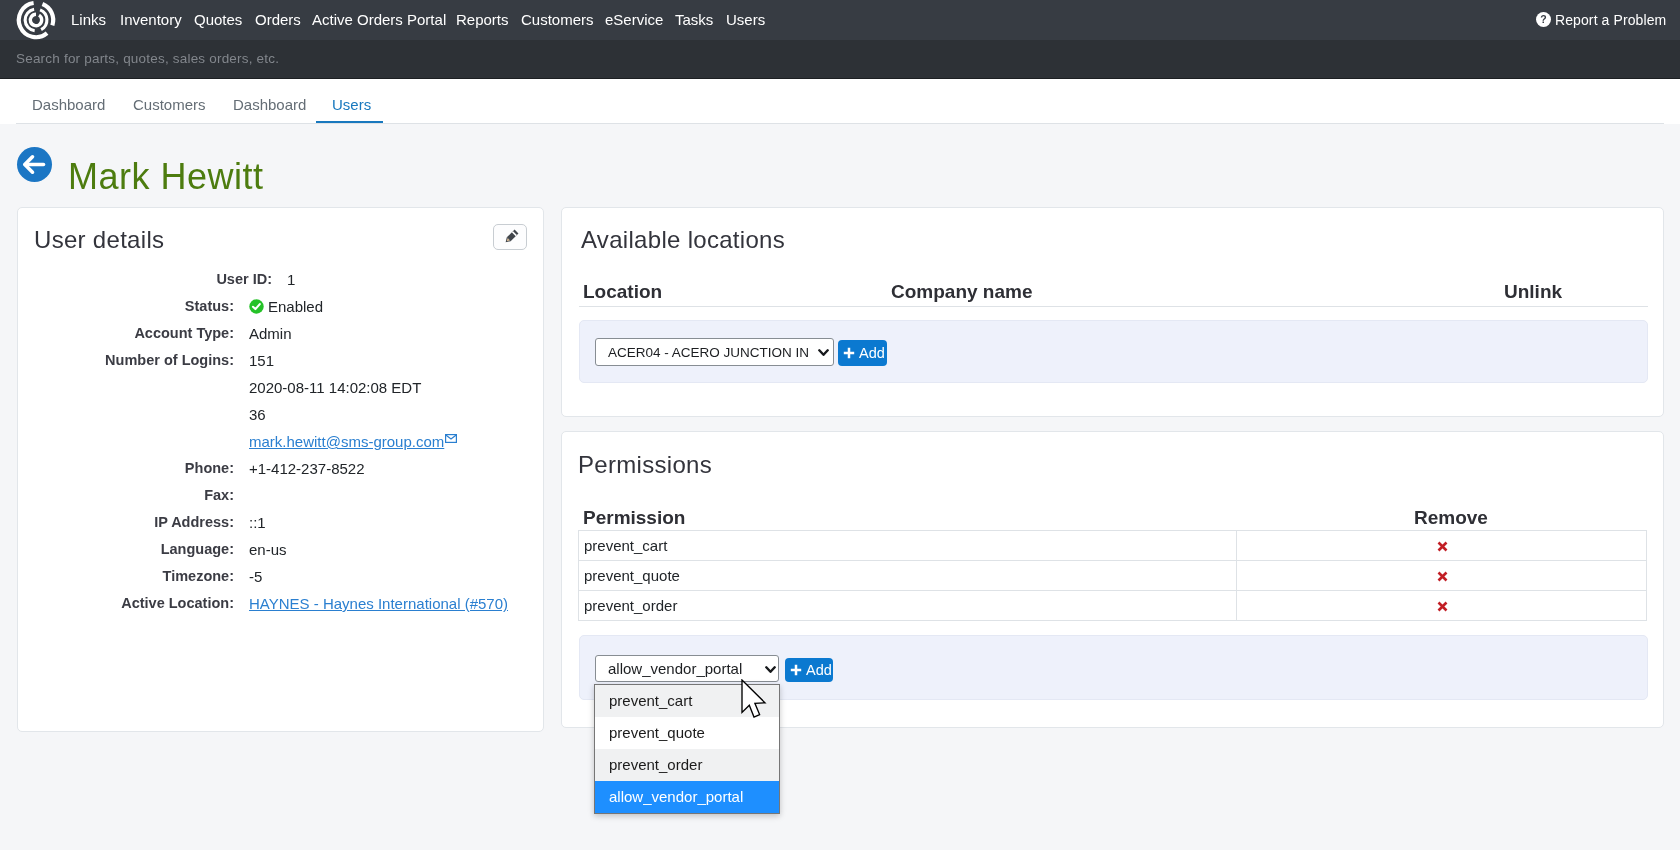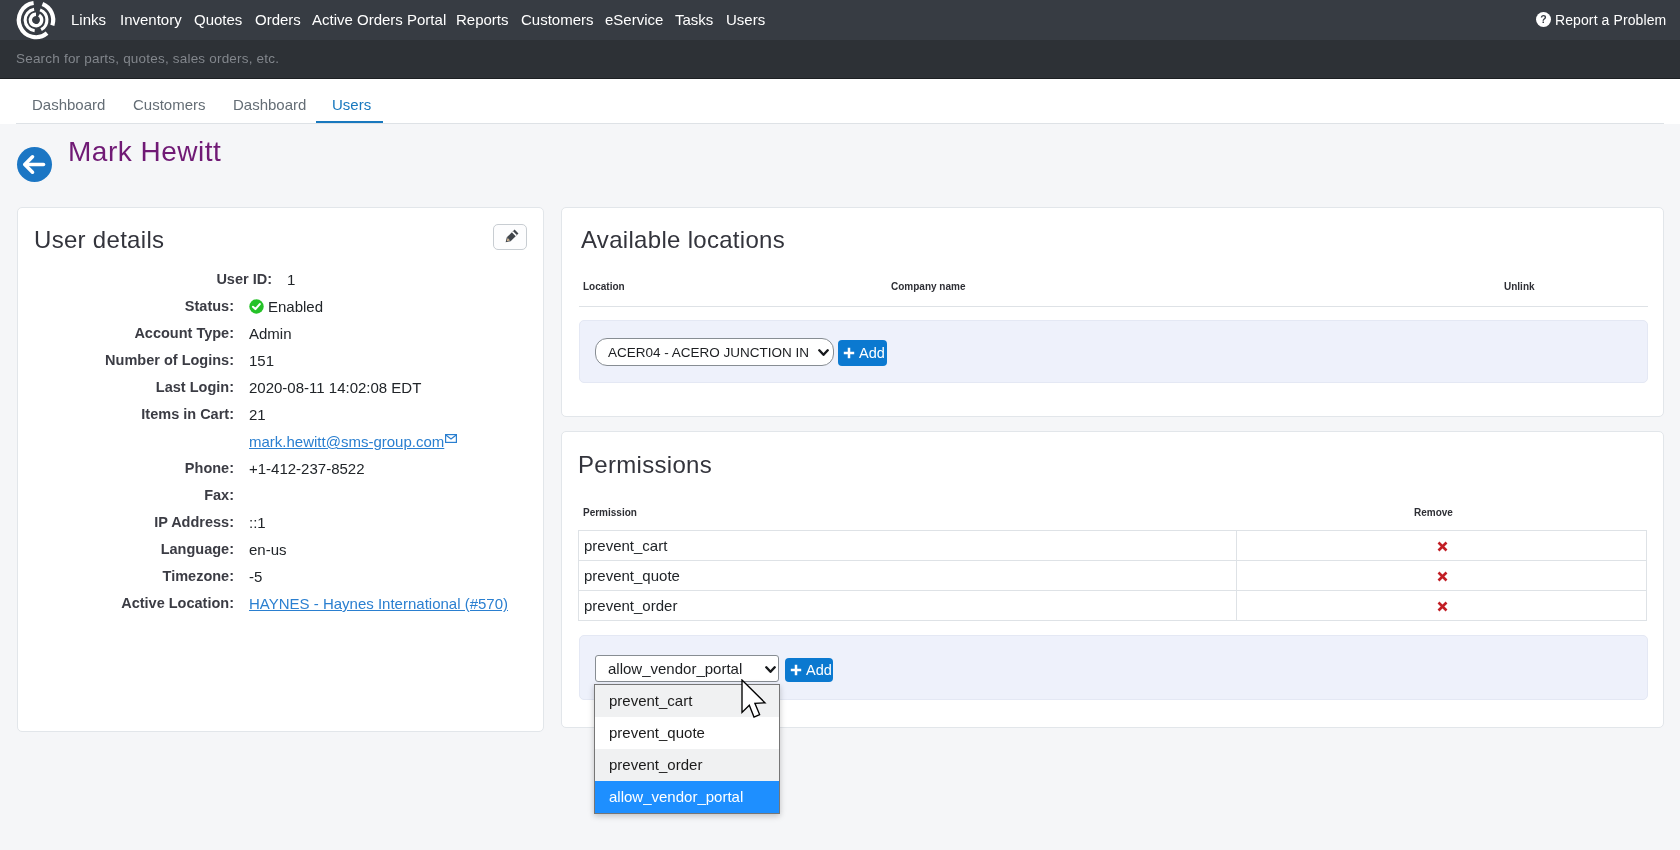--- a/index.html
+++ b/index.html
@@ -14,41 +14,41 @@
 
   
   #tabbar { position:absolute; left:0; top:79px; width:1680px; height:45px; background:#ffffff; }
   #tabline { position:absolute; left:16px; top:123px; width:1648px; height:1px; background:#dee2e6; }
   .tab { position:absolute; top:4px; height:44px; line-height:44px; font-size:15px; color:#646d75; }
   .tab.active { color:#1878be; }
   #tabunderline { position:absolute; left:316px; top:42px; width:67px; height:3px; background:#1878be; }
 
   
   #backcircle { position:absolute; left:17px; top:147px; width:35px; height:35px; border-radius:50%; background:#1b76c4; }
-  #pagetitle { position:absolute; left:68px; top:136px; font-size:28px; color:#701a75; letter-spacing:0.5px; }
+  #pagetitle { position:absolute; left:68px; top:156px; font-size:36px; color:#4d7c0f; letter-spacing:0.5px; }
 
   
   .card { position:absolute; background:#ffffff; border:1px solid #e2e6ea; border-radius:5px; }
   #card-user { left:17px; top:207px; width:527px; height:525px; }
   #card-loc  { left:561px; top:207px; width:1103px; height:210px; }
   #card-perm { left:561px; top:431px; width:1103px; height:297px; }
 
   .cardtitle { position:absolute; font-size:24px; color:#33343c; letter-spacing:0.3px; }
 
   
   .drow { position:absolute; left:0; width:527px; height:27px; line-height:27px; font-size:15px; }
   .dlabel { position:absolute; left:0; width:234px; text-align:right; font-weight:bold; color:#3b3c44; font-size:14.5px; }
   .dvalue { position:absolute; left:249px; color:#212529; }
   a.lnk { color:#2a7fd0; text-decoration:underline; }
 
   
   #editbtn { position:absolute; left:493px; top:224px; width:34px; height:26px; background:#fdfdfe; border:1px solid #c8cdd2; border-radius:5px; }
 
   
-  .th { position:absolute; font-size:10px; font-weight:bold; color:#2e2f35; }
+  .th { position:absolute; font-size:19px; font-weight:bold; color:#2e2f35; }
 
   
   .tline { position:absolute; background:#dee2e6; }
 
   
   .bluepanel { position:absolute; background:#eef1fb; border:1px solid #e4e8f4; border-radius:5px; }
 
   
   .sel { position:absolute; background:#fff; border:1px solid #878d93; border-radius:3px; font-size:15px; color:#1c1e21; }
   .sel .seltext { position:absolute; left:12px; top:0; white-space:nowrap; }
@@ -140,26 +140,24 @@
     </div>
     <div class="drow" style="top:320px;">
       <span class="dlabel">Account Type:</span>
       <span class="dvalue">Admin</span>
     </div>
     <div class="drow" style="top:347px;">
       <span class="dlabel">Number of Logins:</span>
       <span class="dvalue">151</span>
     </div>
     <div class="drow" style="top:374px;">
-      <span class="dlabel">Last Login:</span>
       <span class="dvalue">2020-08-11 14:02:08 EDT</span>
     </div>
     <div class="drow" style="top:401px;">
-      <span class="dlabel">Items in Cart:</span>
-      <span class="dvalue">21</span>
+      <span class="dvalue">36</span>
     </div>
     <div class="drow" style="top:428px;">
       <span class="dvalue"><a class="lnk">mark.hewitt@sms-group.com</a><svg style="vertical-align:4px;margin-left:1px;" width="12" height="9" viewBox="0 0 12 9">
           <rect x="0.6" y="0.6" width="10.8" height="7.8" fill="none" stroke="#2a7fd0" stroke-width="1.2"></rect>
           <path d="M0.8 1 L6 5 L11.2 1" fill="none" stroke="#2a7fd0" stroke-width="1.2"></path>
         </svg></span>
     </div>
     <div class="drow" style="top:455px;">
       <span class="dlabel">Phone:</span>
       <span class="dvalue">+1-412-237-8522</span>
@@ -187,21 +185,21 @@
   </div>
 
 <div class="card" id="card-loc"></div>
 <div class="cardtitle" style="left:581px; top:226px;">Available locations</div>
 <span class="th" style="left:583px; top:281px;">Location</span>
 <span class="th" style="left:891px; top:281px;">Company name</span>
 <span class="th" style="left:1504px; top:281px;">Unlink</span>
 <div class="tline" style="left:579px; top:306px; width:1069px; height:1px;"></div>
 
 <div class="bluepanel" style="left:579px; top:320px; width:1069px; height:63px;"></div>
-<div class="sel" style="left:595px; top:338px; width:239px; height:28px;border-radius:12px;">
+<div class="sel" style="left:595px; top:338px; width:239px; height:28px;">
   <span class="seltext" style="line-height:27px; font-size:13.5px; letter-spacing:0px;">ACER04 - ACERO JUNCTION IN</span>
   <svg class="abs" style="left:222px; top:10px;" width="11" height="8" viewBox="0 0 11 8">
     <path d="M1.3 1.3 L5.5 5.8 L9.7 1.3" fill="none" stroke="#17191c" stroke-width="2.4" stroke-linecap="round" stroke-linejoin="round"></path>
   </svg>
 </div>
 <div class="addbtn" style="left:838px; top:340px; width:49px; height:26px;">
   <svg class="abs" style="left:5px; top:7px;" width="12" height="12" viewBox="0 0 12 12">
     <path d="M6 0.8 V11.2 M0.8 6 H11.2" stroke="#fff" stroke-width="2.5"></path>
   </svg>
   <span class="abs" style="left:21px; top:0; line-height:26px; font-size:14.5px;">Add</span>

